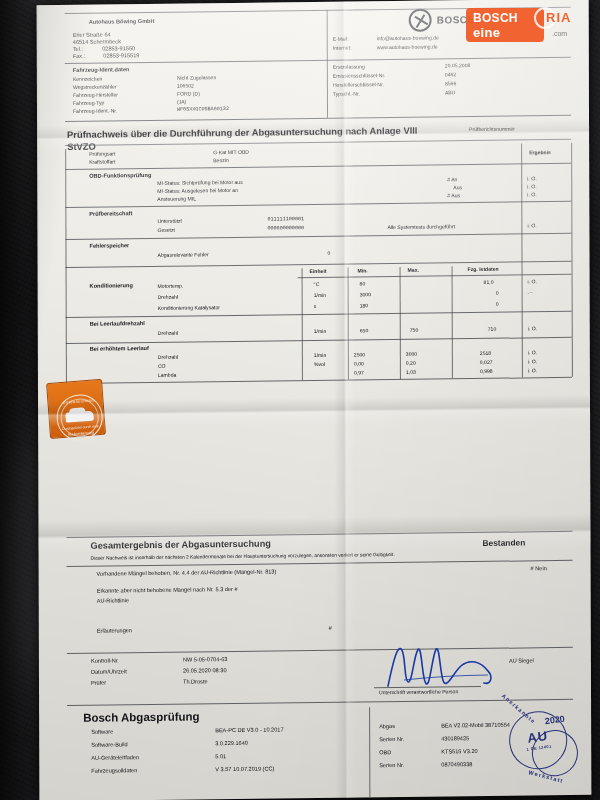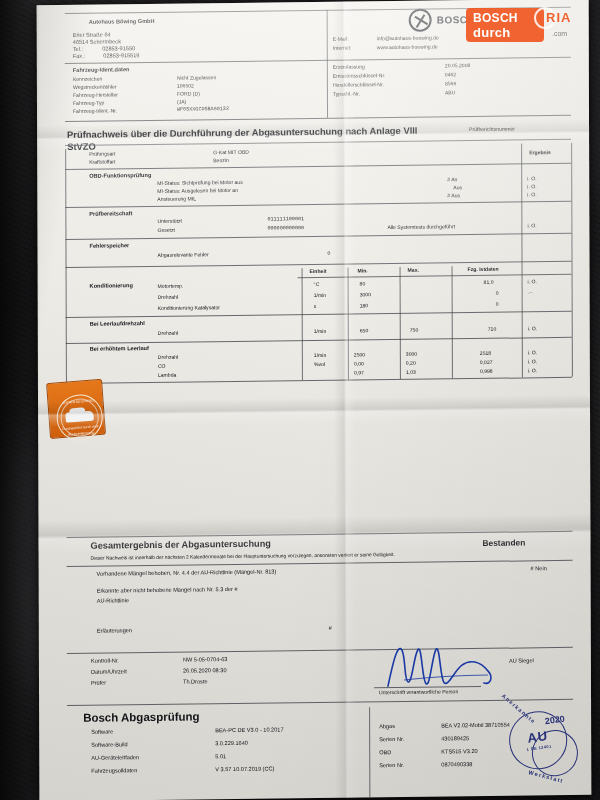--- a/index.html
+++ b/index.html
@@ -517,21 +517,21 @@
       <div class="crease c2"></div>
       <div class="crease c3"></div>
       <div class="crease v"></div>
       <div class="paper-inner"></div>
     </div>
   </div>
 
   <div class="ria">
     <div class="ria-badge">
       <div class="ria-b1">BOSCH</div>
-      <div class="ria-b2">durch</div>
+      <div class="ria-b2">eine</div>
     </div>
     <div class="ria-ring"></div>
     <div class="ria-r">RIA</div>
     <div class="ria-com">.com</div>
   </div>
 
   <div class="shadow-edge"></div>
 </div>
 
 </body></html>

